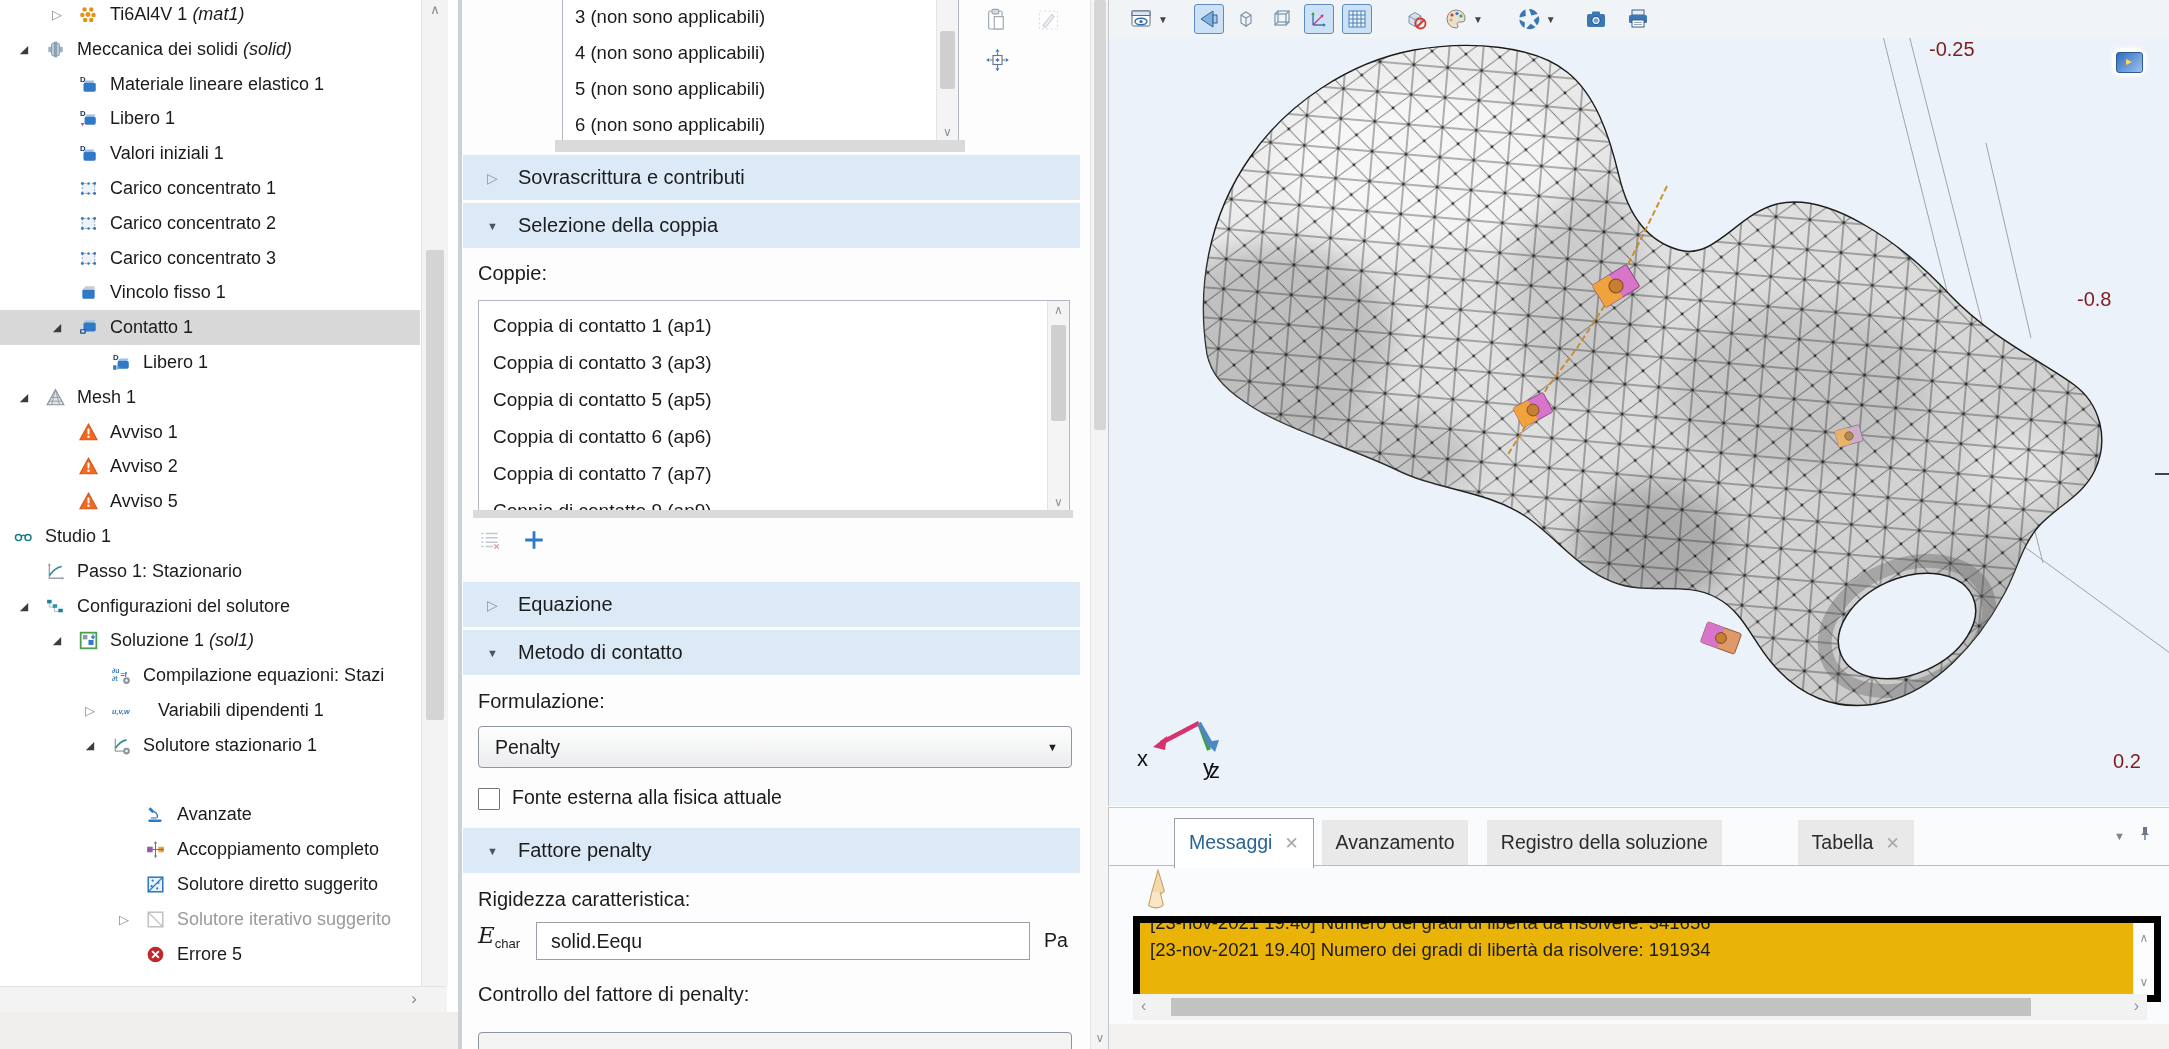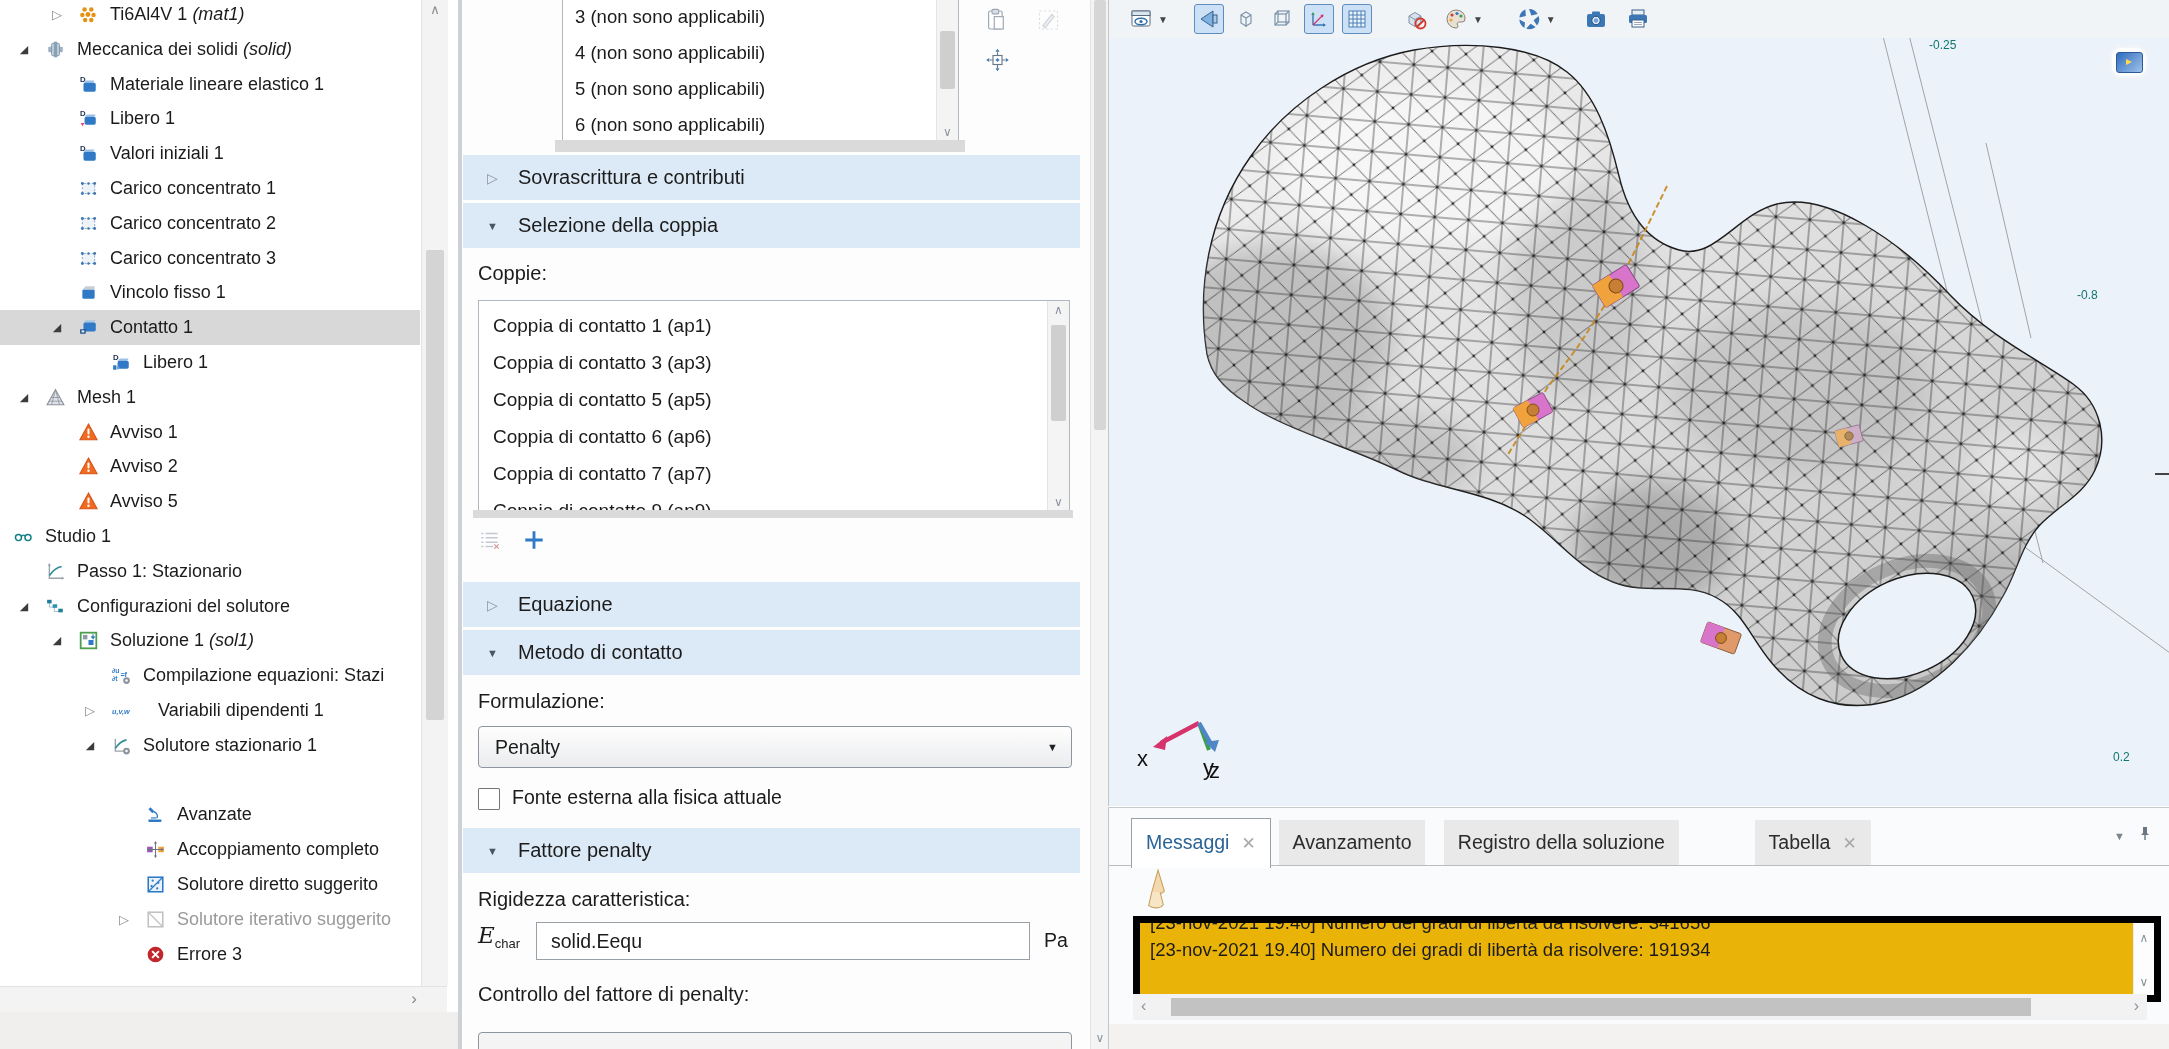--- a/index.html
+++ b/index.html
@@ -71,33 +71,33 @@
   
   #graphics-panel{position:absolute;left:1108px;top:0;width:1061px;height:806px;border-left:1px solid #c2c6ca;box-sizing:border-box;}
   #gtoolbar{position:absolute;left:0;top:0;width:100%;height:38px;background:#f1f4f7;border-bottom:1px solid #d3d7dc;
             display:flex;align-items:center;}
   .tbtn{width:28px;height:28px;display:flex;align-items:center;justify-content:center;border-radius:3px;flex:0 0 auto;}
   .tbtn svg{width:24px;height:24px;}
   .tbtn.toggled{background:#cde1f6;border:1.5px solid #5f8cbe;width:30px;height:30px;box-sizing:border-box;}
   .tcaret{font-size:10px;color:#444;margin-left:3px;flex:0 0 auto;}
   #viewport{position:absolute;left:0;top:38px;width:1061px;height:768px;background:#ecf2f9;overflow:hidden;}
   #scene{position:absolute;left:0;top:0;width:1061px;height:768px;}
-  .glabel{position:absolute;font-size:12px;color:#0f766e;}
+  .glabel{position:absolute;font-size:20px;color:#7f1d1d;}
   #axis-tick{position:absolute;left:1046px;top:435px;width:15px;height:2px;background:#444;}
   #rotcenter{position:absolute;left:1003px;top:10px;width:34px;height:28px;background:#fdfdfd;border-radius:9px;
              box-shadow:0 0 5px rgba(255,255,255,.9);display:flex;align-items:center;justify-content:center;}
   #rotcenter .blue{width:25px;height:19px;border-radius:3px;border:1px solid #2a5a9a;
              background:linear-gradient(135deg,#2f6cbe,#9fc2ea);color:#ffd94d;font-size:12px;line-height:17px;text-align:center;}
 
   
   #messages-panel{position:absolute;left:1108px;top:807px;width:1061px;height:242px;background:#fafbfc;
                   border-top:1px solid #c6cacd;border-left:1px solid #c2c6ca;box-sizing:border-box;}
   #tab-row{position:absolute;left:0;top:8px;width:100%;height:50px;}
   #tab-row .baseline{position:absolute;left:0;top:49px;width:100%;height:1px;background:#b9bdc1;}
-  .tab{position:absolute;top:4px;height:45px;line-height:45px;font-size:19.5px;padding:0 14px;background:#e9e9e9;color:#2b2b2b;white-space:nowrap;}
+  .tab{position:absolute;top:4px;height:45px;line-height:45px;font-size:19.5px;padding:0 14px;background:#e9e9e9;color:#2b2b2b;white-space:nowrap;margin-left:43px;}
   .tab.active{top:2px;height:49px;line-height:47px;background:#fff;border:1px solid #9aa0a6;border-bottom:none;color:#2a6496;z-index:2;}
   .tab .tclose{color:#a9a9a9;margin-left:12px;font-size:17px;}
   #tabbar-caret{position:absolute;right:44px;top:22px;font-size:11px;color:#7b8590;}
   #tabbar-pin{position:absolute;right:16px;top:14px;width:16px;height:22px;}
   #broom{position:absolute;left:34px;top:60px;width:28px;height:46px;}
   #log-box{position:absolute;left:24px;top:108px;width:1014px;height:72px;background:#eab308;border:7px solid #000000;overflow:hidden;}
   .log-line{font-size:18.5px;line-height:27px;white-space:nowrap;padding-left:10px;overflow:hidden;}
   .log-line:first-child{margin-top:-14px;}
   #log-vscroll{position:absolute;right:0;top:0;width:20px;height:100%;background:#fdfdfd;border-left:1px solid #eee;}
   #log-vscroll .chev{position:absolute;left:0;width:20px;text-align:center;color:#8a94a0;font-size:12px;}
@@ -418,21 +418,21 @@
           </span>
           <span class="tlabel" style="left: 177px;">Solutore iterativo suggerito</span>
         </div>
         <div class="trow" style="top: 936.6px;">
           <span class="ticon" style="left: 146px;">
             <svg viewBox="0 0 17 17">
               <circle cx="8.5" cy="8.5" r="7" fill="#c0262c"></circle>
               <path d="M5.5,5.5 l6,6 M11.5,5.5 l-6,6" stroke="#fff" stroke-width="1.8"></path>
             </svg>
           </span>
-          <span class="tlabel" style="left: 177px;">Errore 3</span>
+          <span class="tlabel" style="left: 177px;">Errore 5</span>
         </div>
       </div>
     <div id="tree-vscroll">
       <span class="sbtn">∧</span>
       <div class="vthumb"></div>
     </div>
     <div id="tree-hscroll">
       <span class="sbtn">›</span>
     </div>
     <div id="tree-bottom-strip"></div>

